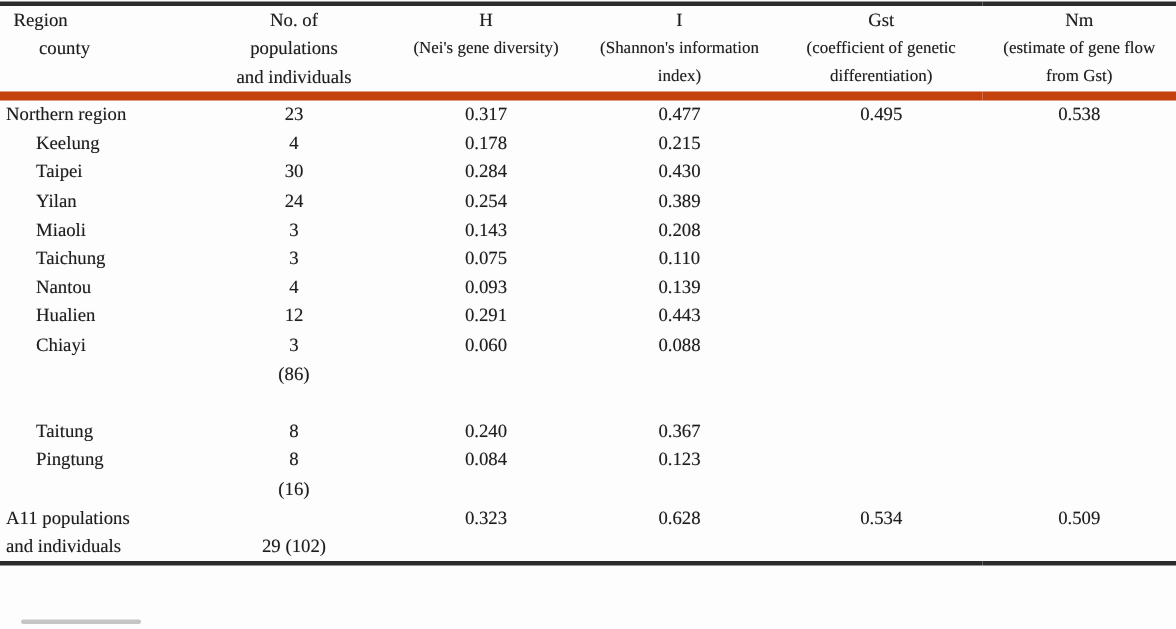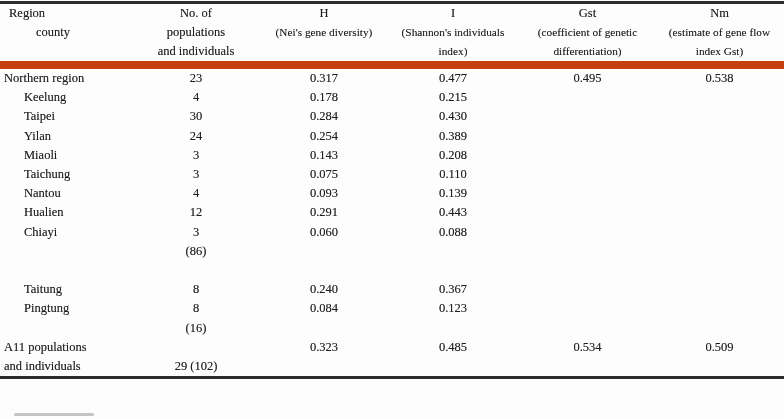--- a/index.html
+++ b/index.html
@@ -19,37 +19,37 @@
     margin-top: 1px;
     border-top: 3px solid #2c2c2c;
     border-bottom: 3px solid #2c2c2c;
   }
   col.c1 { width: 130px; }
   col.c2 { width: 132px; }
   col.c3 { width: 124px; }
   col.c4 { width: 134px; }
   col.c5 { width: 135px; }
   col.c6 { width: 129px; }
-  thead tr { border-bottom: 8px solid #c2410c; }
+  thead tr { border-bottom: 6px solid #c2410c; }
   th {
     font-weight: normal;
     vertical-align: top;
     padding: 0;
   }
   .hline {
     height: 19px;
     line-height: 19px;
     font-size: 12.5px;
     text-align: center;
     white-space: nowrap;
     overflow: visible;
   }
   .hsub { font-size: 11.3px; text-align: center; }
   .h-left { text-align: left; padding-left: 9px; }
-  .h-left-indent { text-align: left; padding-left: 36px; }
+  .h-left-indent { text-align: left; padding-left: 26px; }
   td {
     height: 19.2px;
     line-height: 19.2px;
     font-size: 12.5px;
     padding: 0;
     text-align: center;
     white-space: nowrap;
     overflow: visible;
   }
   td.region { text-align: left; padding-left: 4px; }
@@ -89,32 +89,32 @@
             <div class="hline">No. of</div>
             <div class="hline">populations</div>
             <div class="hline">and individuals</div>
           </th>
           <th>
             <div class="hline">H</div>
             <div class="hline hsub">(Nei's gene diversity)</div>
           </th>
           <th>
             <div class="hline">I</div>
-            <div class="hline hsub">(Shannon's individuals</div>
+            <div class="hline hsub">(Shannon's information</div>
             <div class="hline hsub">index)</div>
           </th>
           <th>
             <div class="hline">Gst</div>
             <div class="hline hsub">(coefficient of genetic</div>
             <div class="hline hsub">differentiation)</div>
           </th>
           <th>
             <div class="hline">Nm</div>
             <div class="hline hsub">(estimate of gene flow</div>
-            <div class="hline hsub">index Gst)</div>
+            <div class="hline hsub">from Gst)</div>
           </th>
         </tr>
     </thead>
     <tbody>
         <tr>
           <td class="region">Northern region</td>
           <td>23</td>
           <td>0.317</td>
           <td>0.477</td>
           <td>0.495</td>
@@ -221,21 +221,21 @@
           <td>(16)</td>
           <td></td>
           <td></td>
           <td></td>
           <td></td>
         </tr>
         <tr>
           <td class="region">A11 populations</td>
           <td></td>
           <td>0.323</td>
-          <td>0.485</td>
+          <td>0.628</td>
           <td>0.534</td>
           <td>0.509</td>
         </tr>
         <tr>
           <td class="region">and individuals</td>
           <td>29 (102)</td>
           <td></td>
           <td></td>
           <td></td>
           <td></td>

